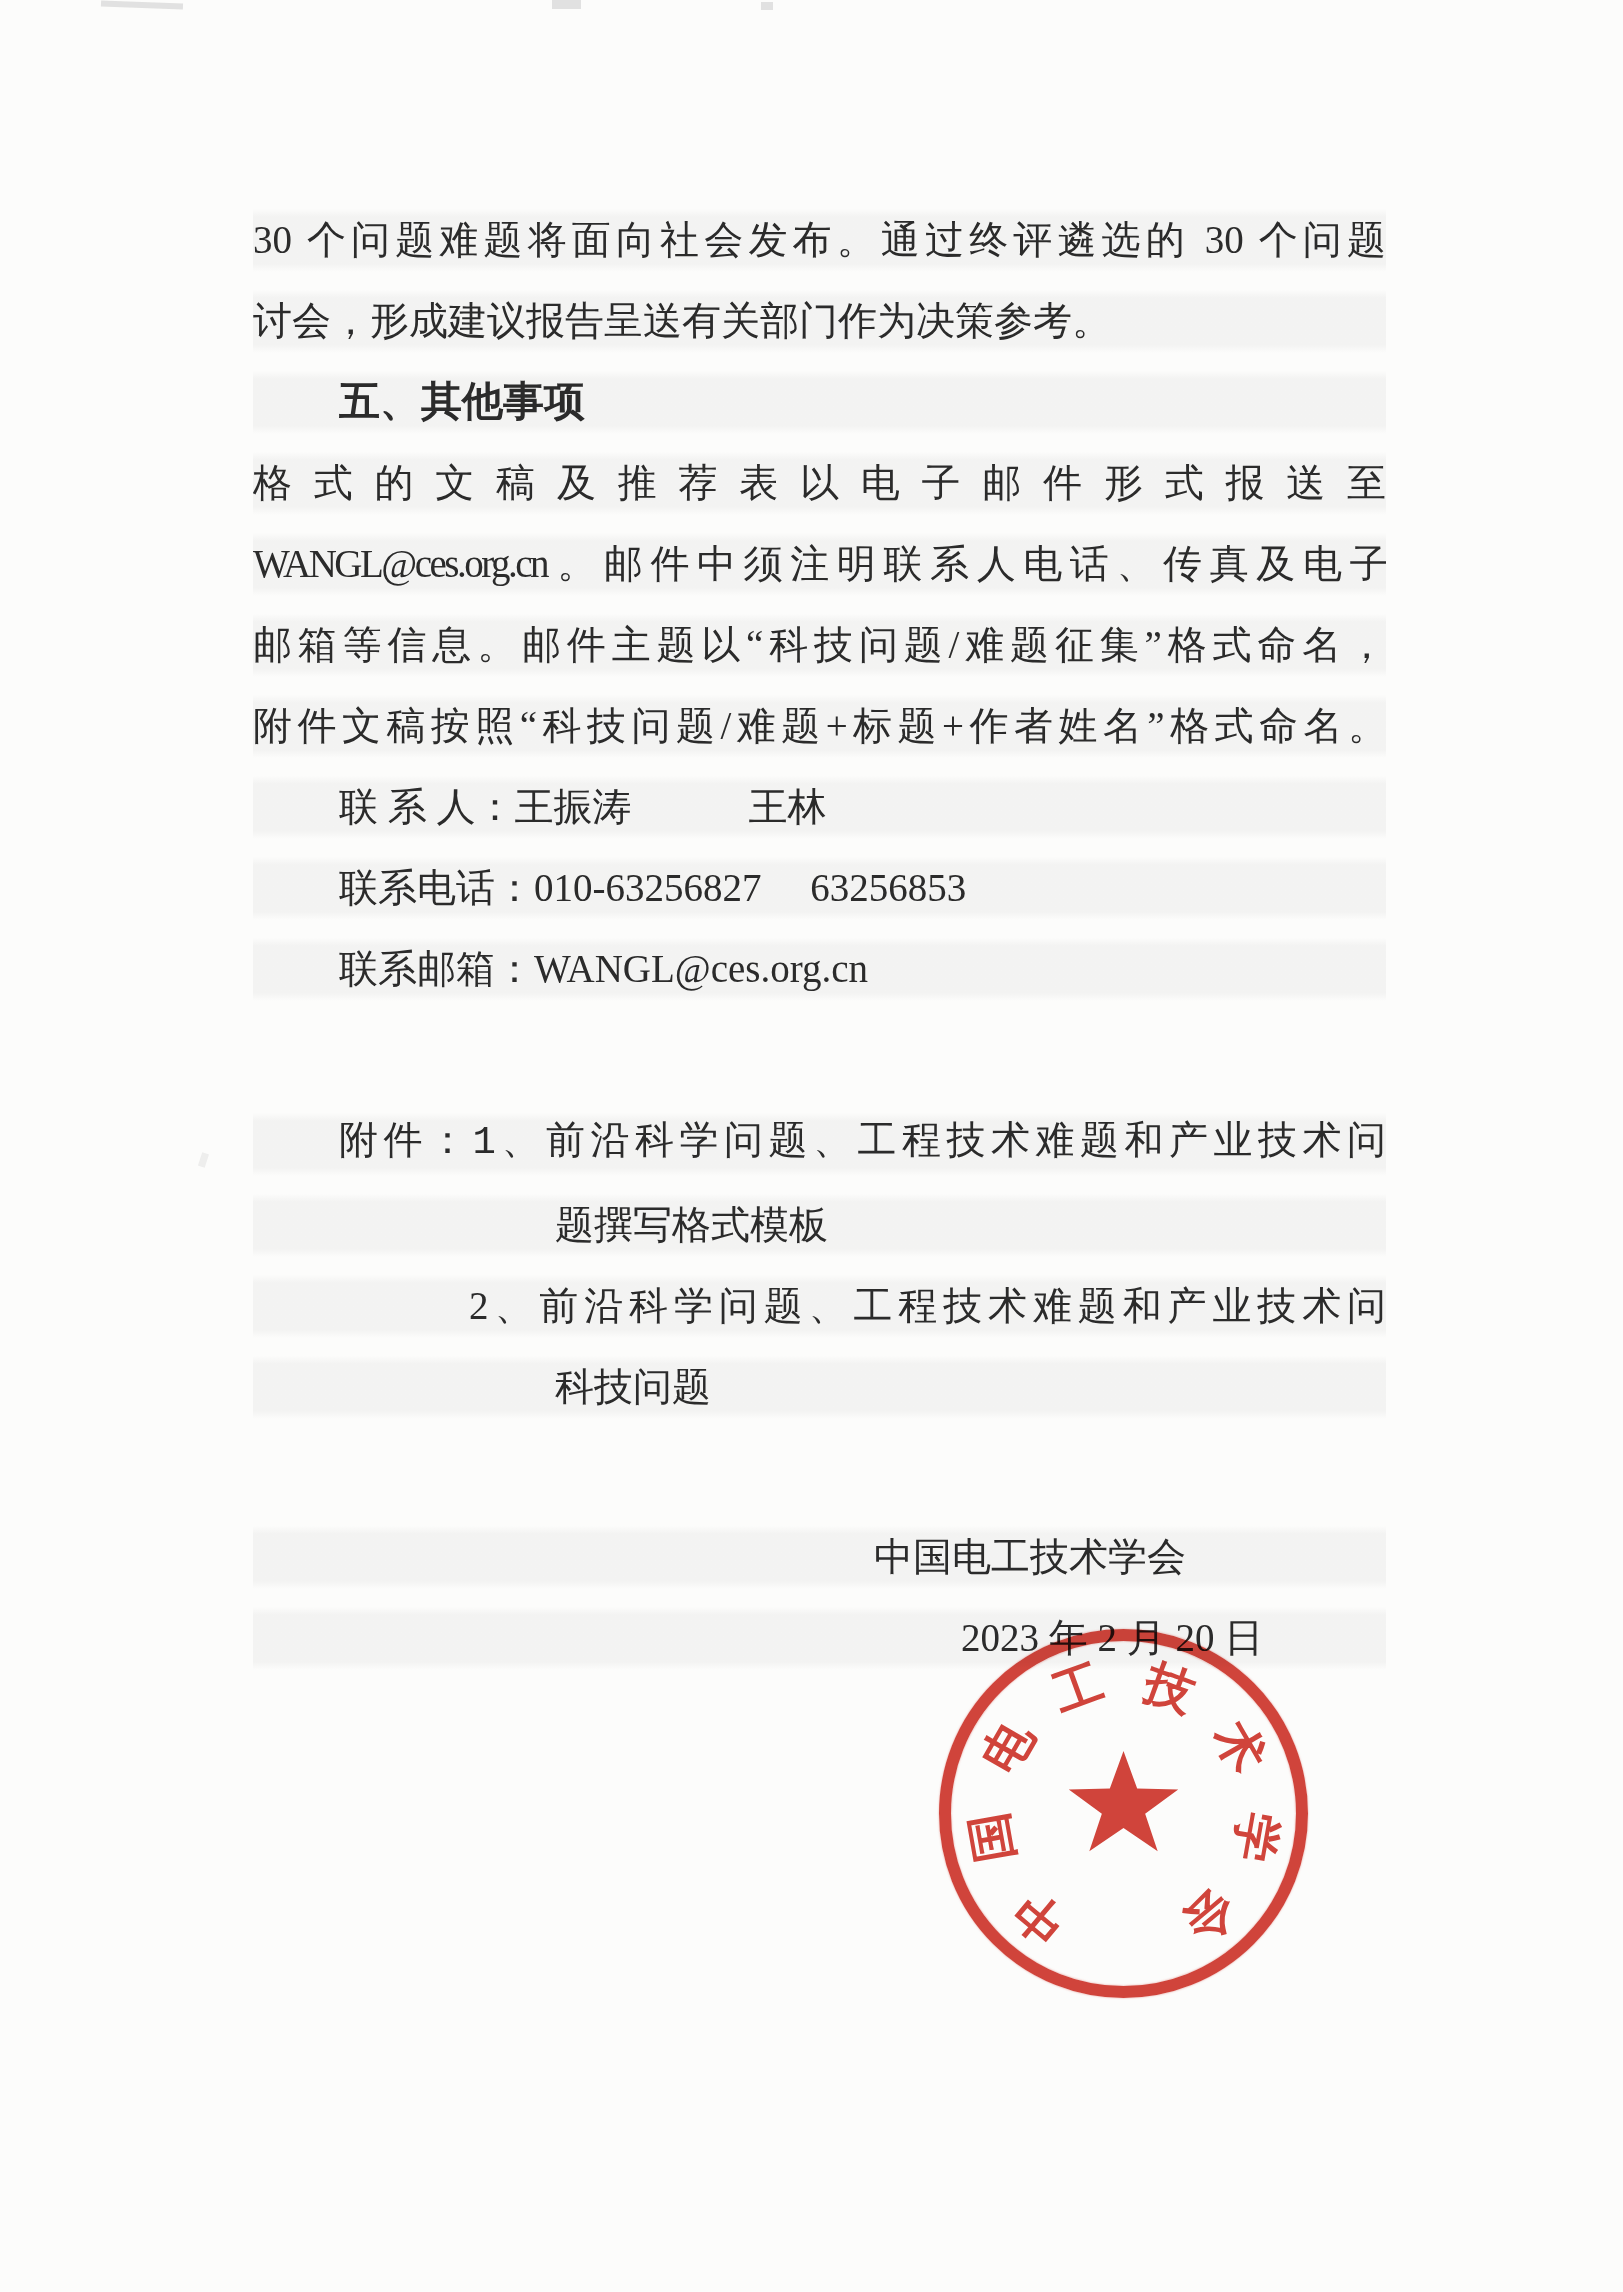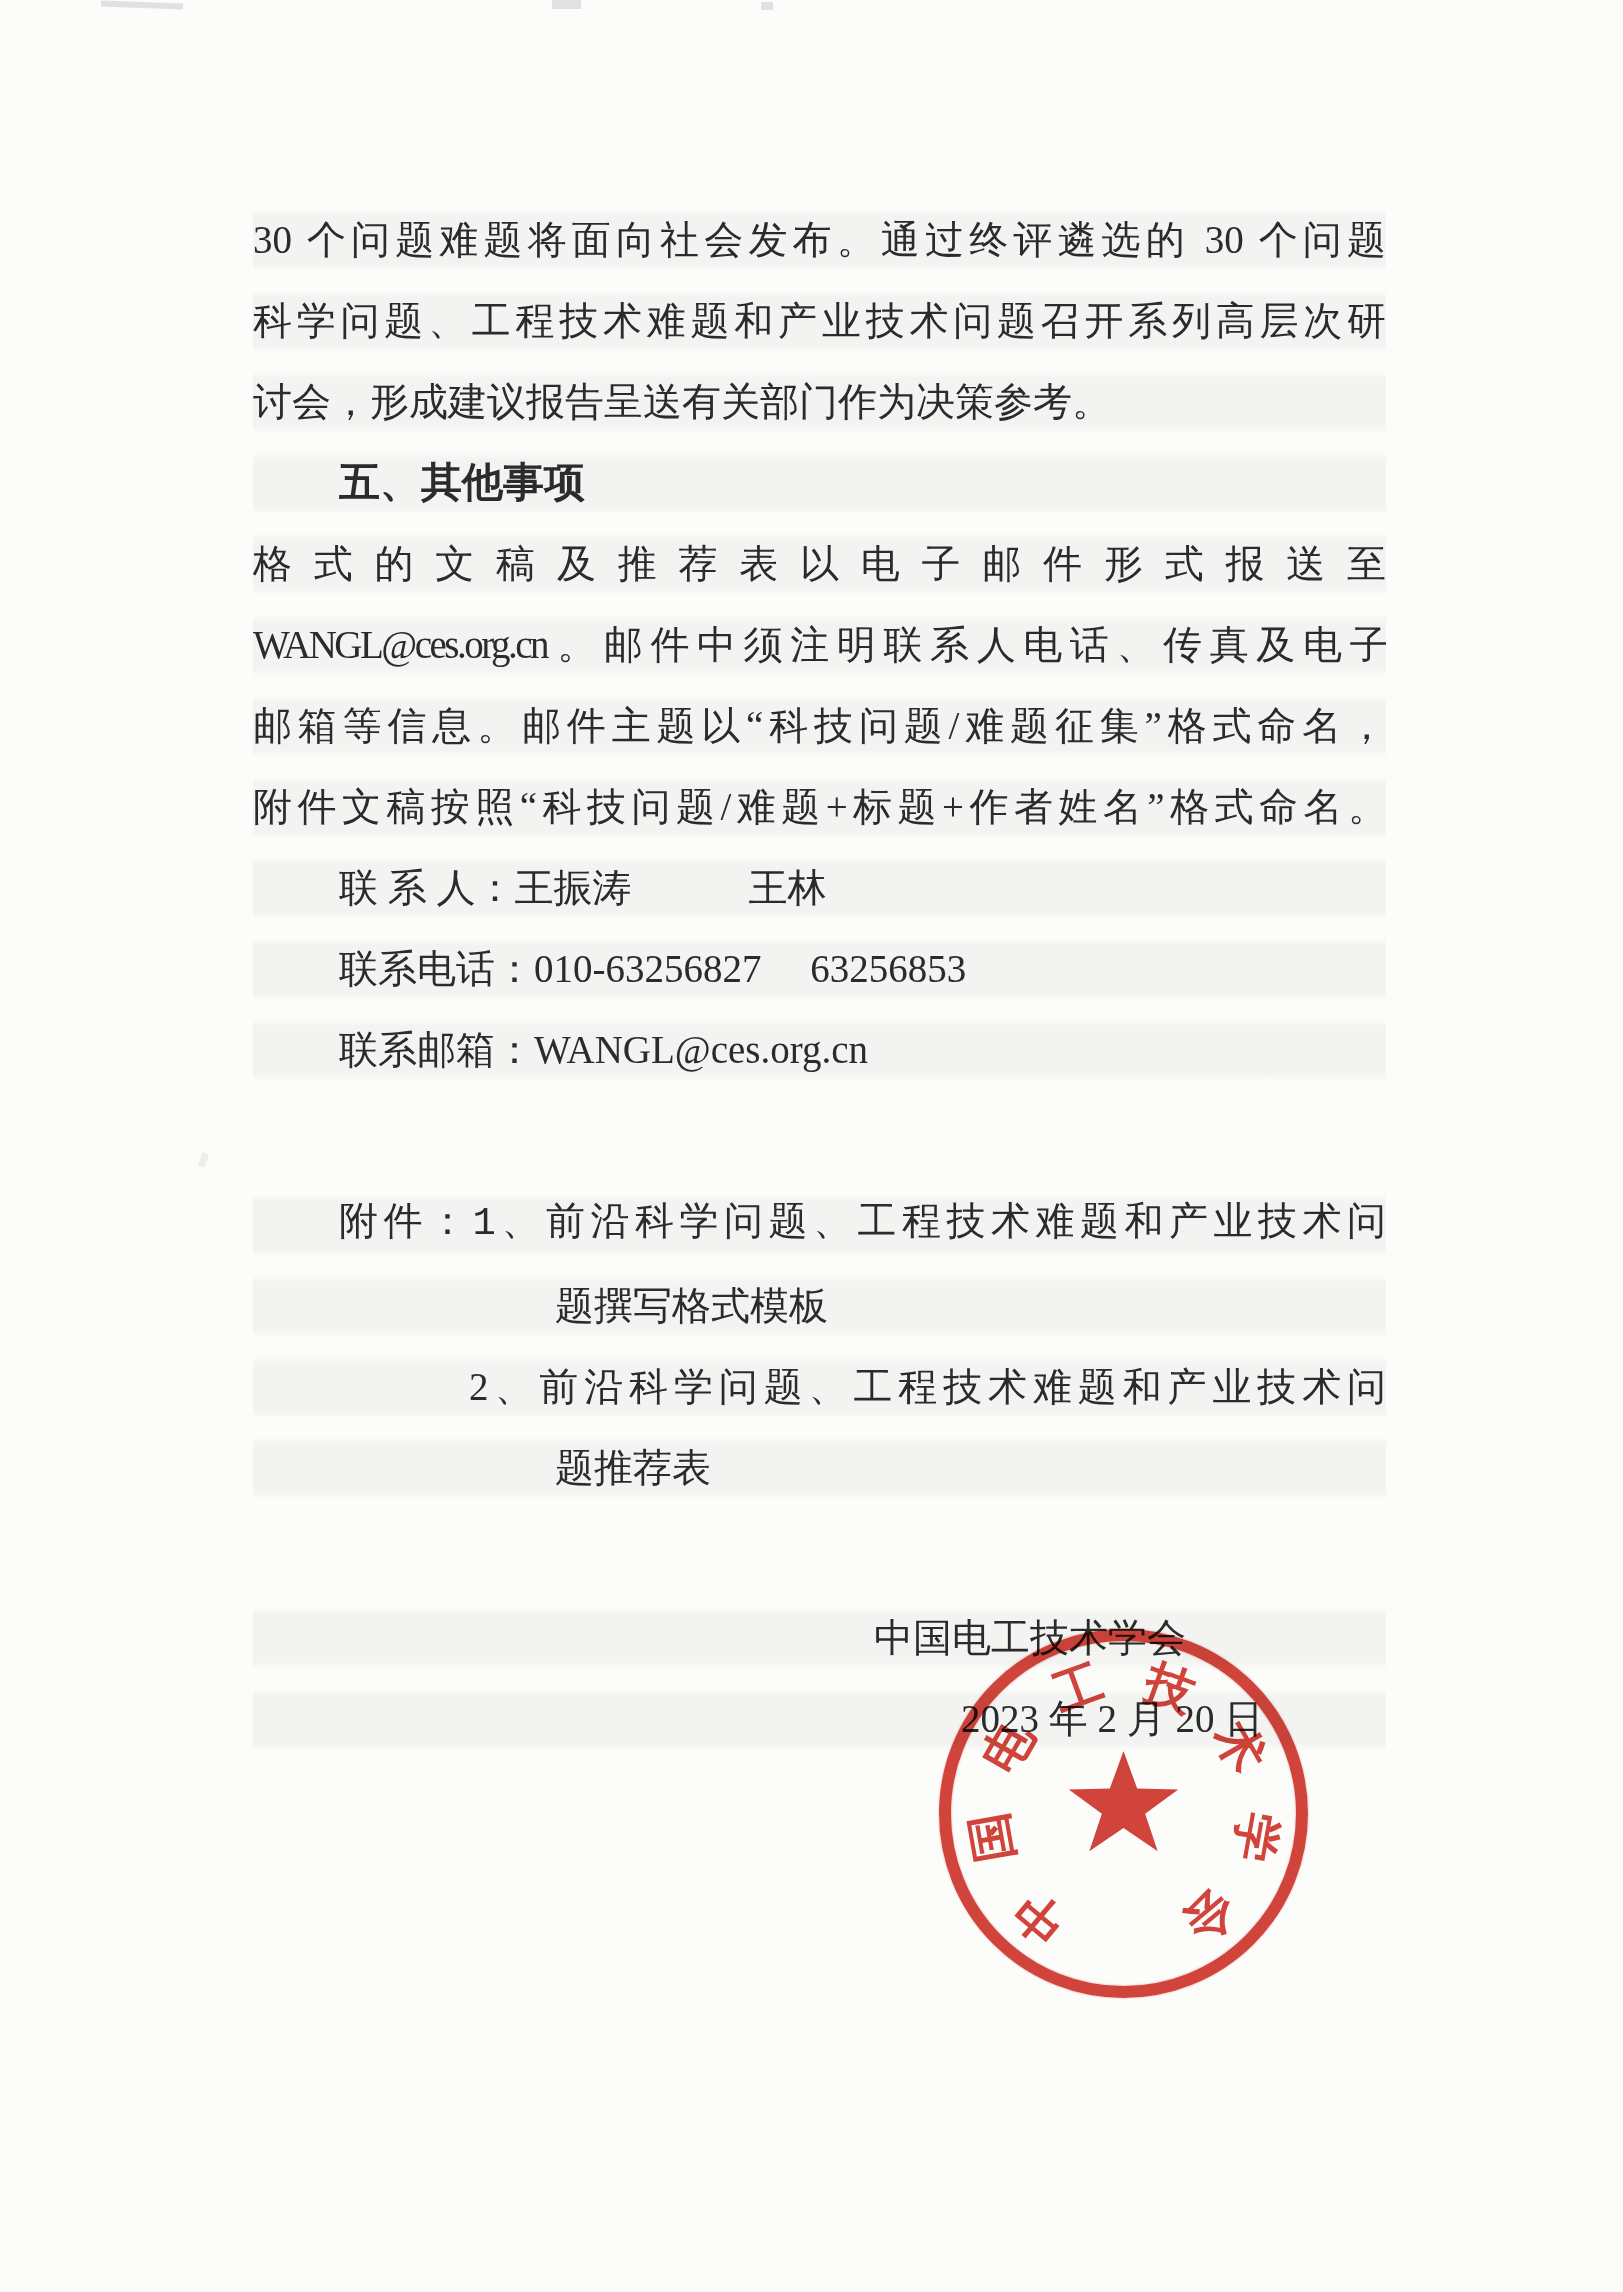--- a/index.html
+++ b/index.html
@@ -94,38 +94,37 @@
 <div class="page">
 
   <div class="artifact a1"></div>
   <div class="artifact a2"></div>
   <div class="artifact a3"></div>
   <div class="artifact a4"></div>
 
   <div class="textcol">
 
     <div class="line just">30 个问题难题将面向社会发布。通过终评遴选的 30 个问题</div>
-    <div class="line just">科学问题、工程技术难题和产业技术问题召开系列高层次研</div>
     <div class="line">讨会，形成建议报告呈送有关部门作为决策参考。</div>
 
     <div class="line heading indent2">五、其他事项</div>
 
     <div class="line just">格式的文稿及推荐表以电子邮件形式报送至</div>
     <div class="line just tight">WANGL@ces.org.cn。邮件中须注明联系人电话、传真及电子</div>
     <div class="line just">邮箱等信息。邮件主题以“科技问题/难题征集”格式命名，</div>
     <div class="line just tight1">附件文稿按照“科技问题/难题+标题+作者姓名”格式命名。</div>
 
     <div class="line indent2">联 系 人：王振涛　　　王林</div>
     <div class="line indent2">联系电话：010-63256827　 63256853</div>
     <div class="line indent2">联系邮箱：WANGL@ces.org.cn</div>
 
     <div class="line just indent2 att-gap">附件：1、前沿科学问题、工程技术难题和产业技术问</div>
     <div class="line att-cont">题撰写格式模板</div>
     <div class="line just att-num">2、前沿科学问题、工程技术难题和产业技术问</div>
-    <div class="line att-cont">题推荐表</div>
+    <div class="line att-cont">科技问题</div>
 
     <div class="line sig-org sig-gap">中国电工技术学会</div>
     <div class="line sig-date">2023 年 2 月 20 日</div>
 
   </div>
 
   <div class="seal">
     <div class="seal-ring"></div>
     <div class="seal-star"></div>
     <div class="seal-arc" id="seal-arc">

